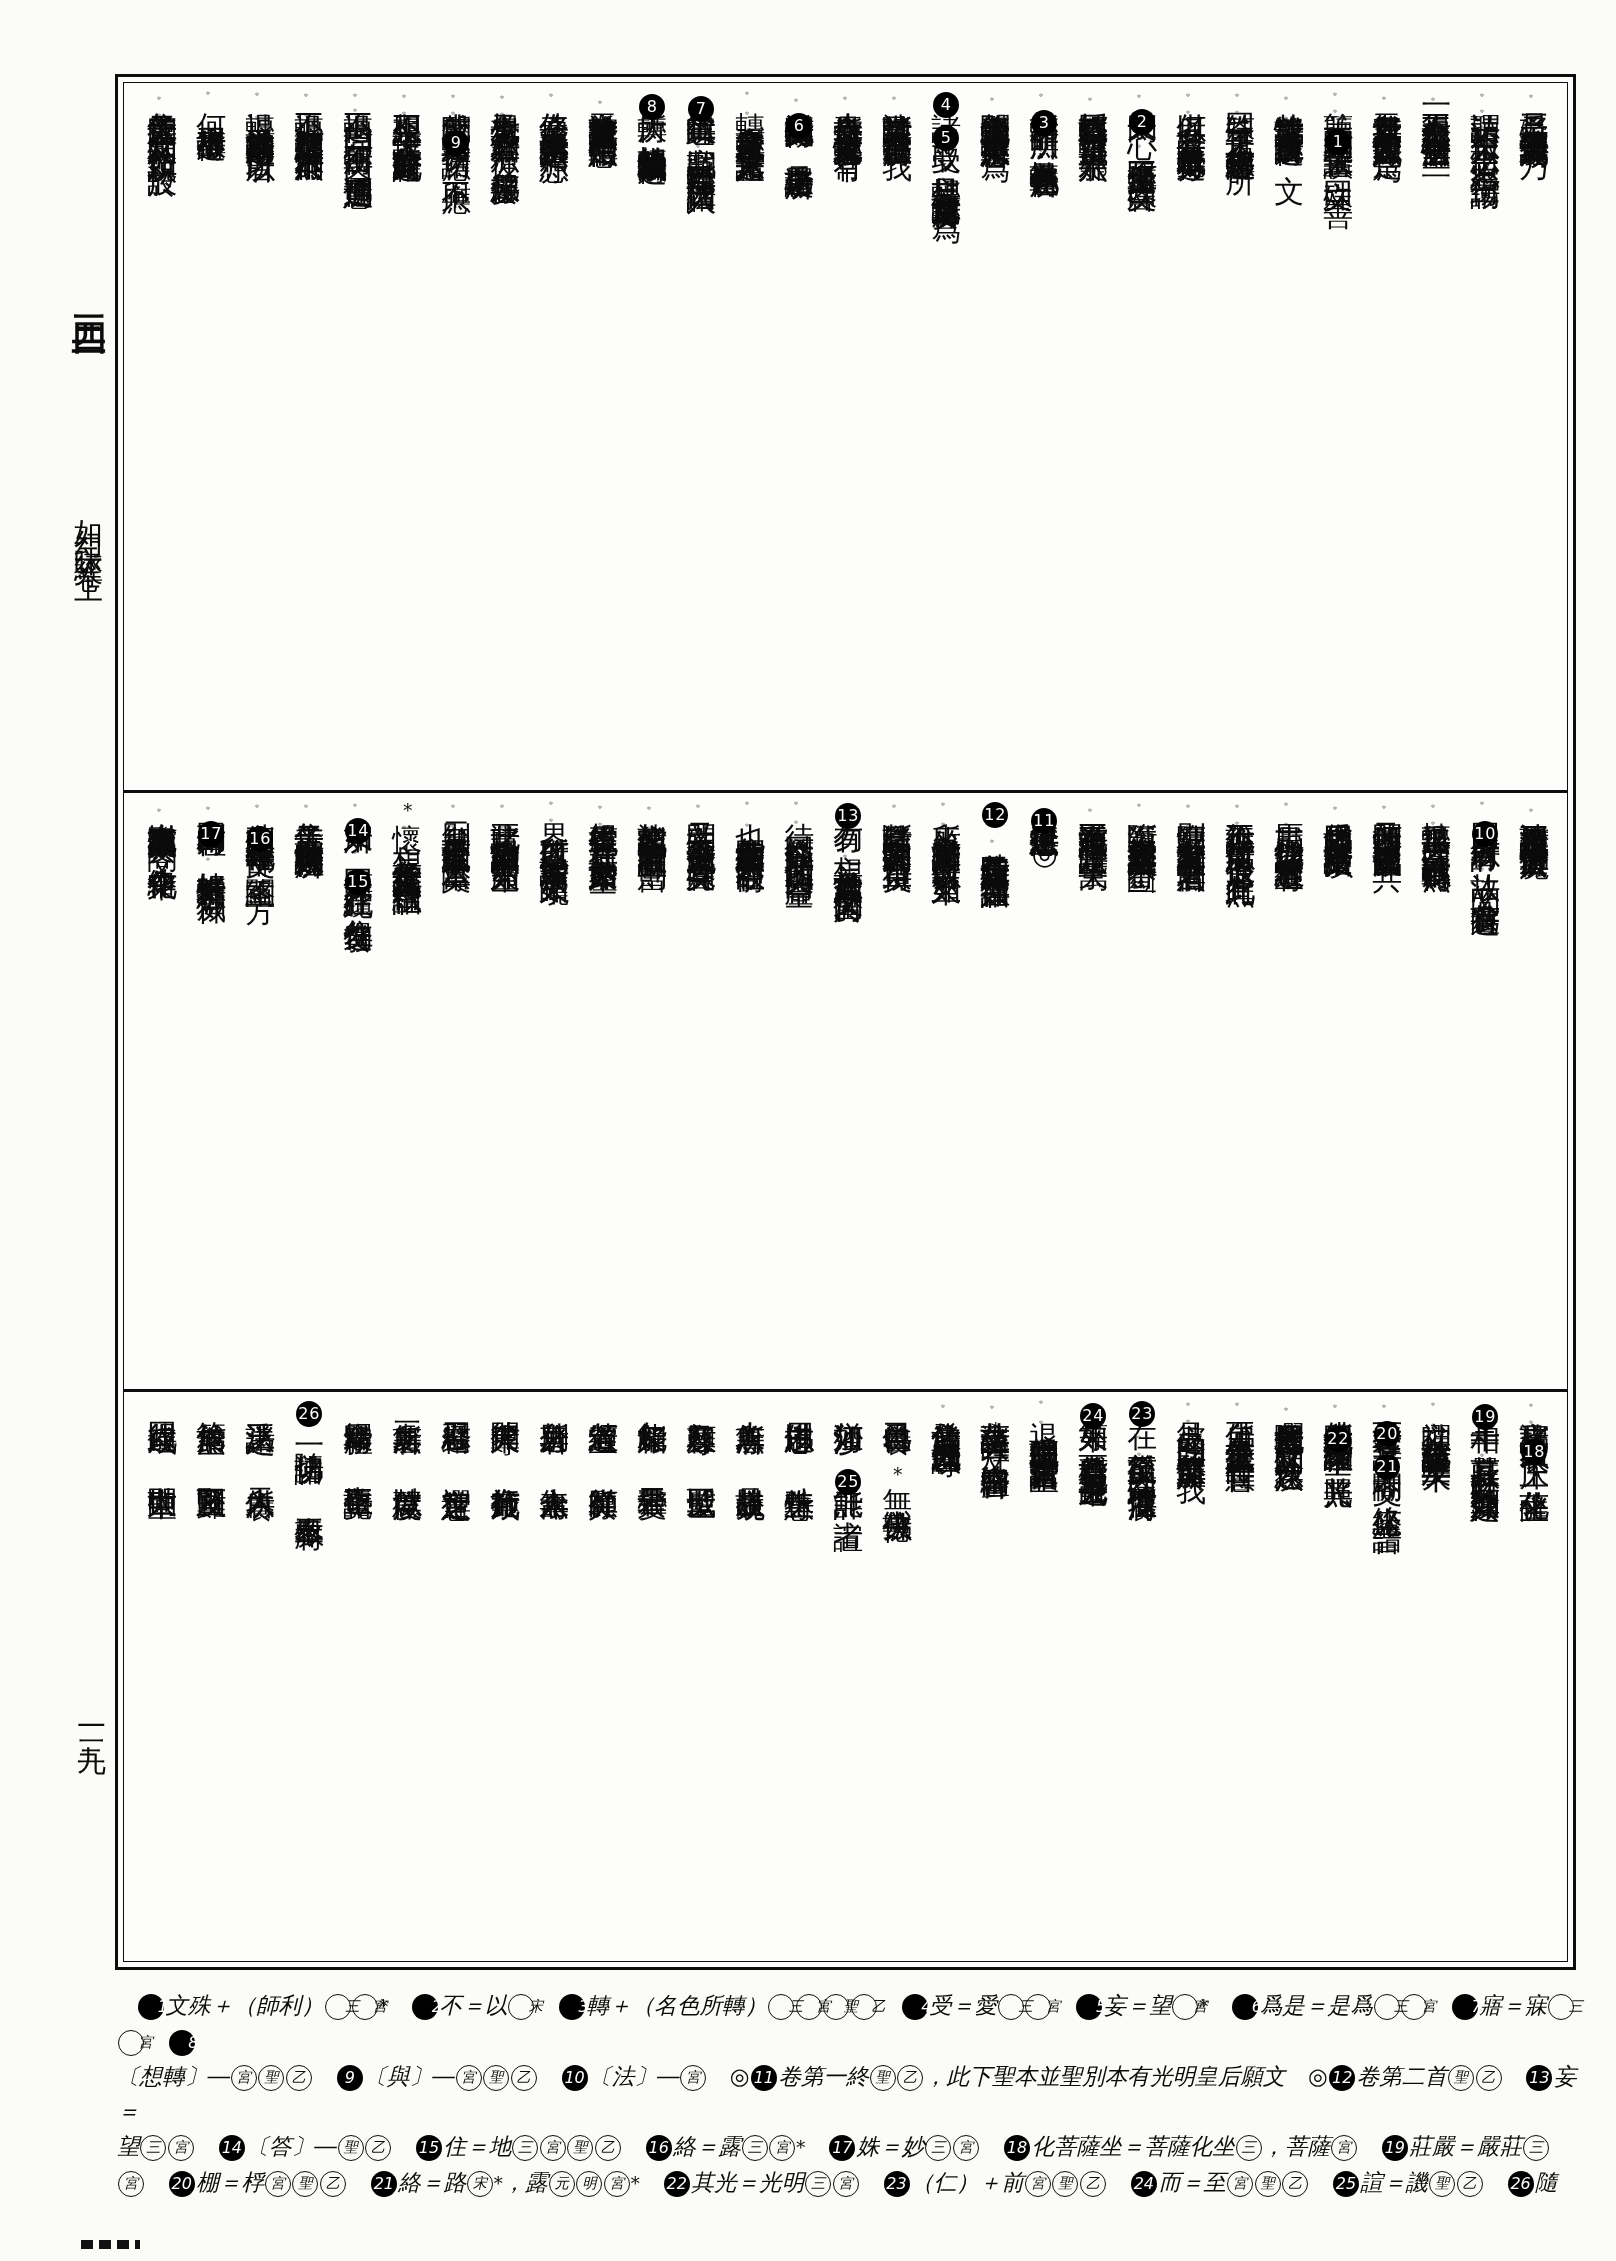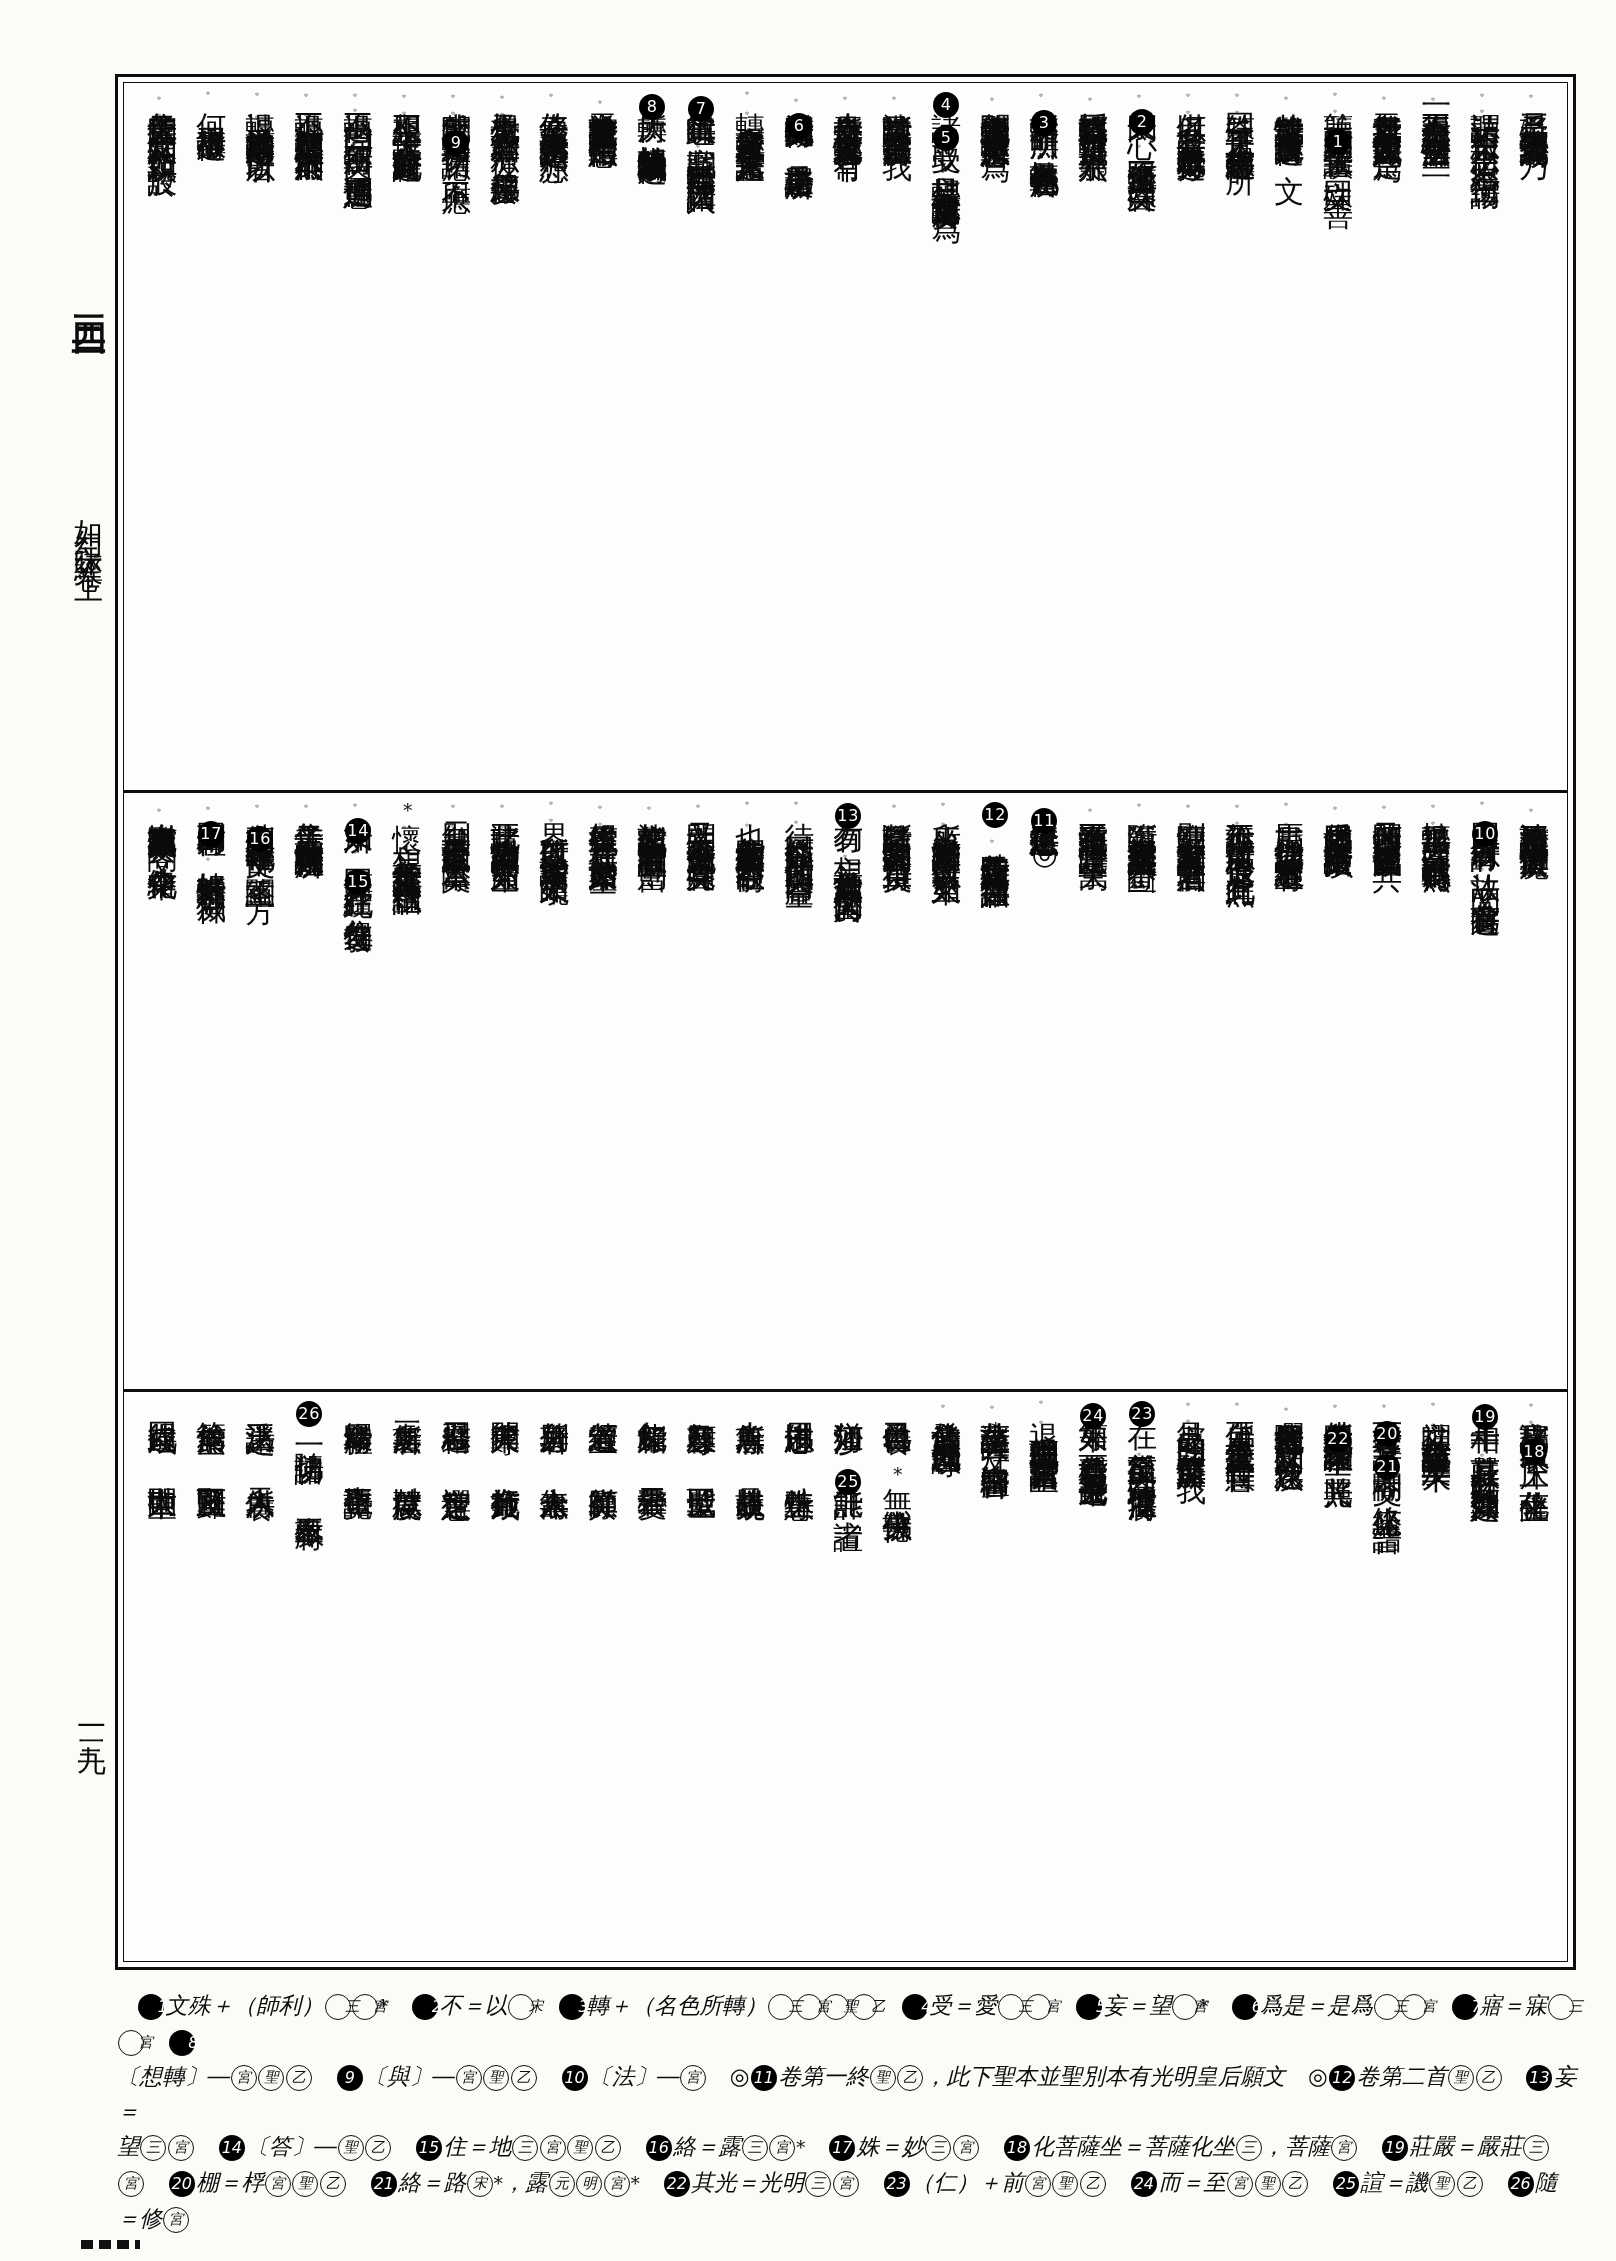--- a/index.html
+++ b/index.html
@@ -197,18 +197,17 @@
           <div class="tcol">因此得逮成　　世間人中聖</div>
         </div>
     </div>
   </div>
 
   <div class="apparatus">
       <div class="app-line"><span class="fn">1</span>文殊＋（師利）<span class="siglum">三</span><span class="siglum">宮</span><span class="star">*</span>　<span class="fn">2</span>不＝以<span class="siglum">宋</span>　<span class="fn">3</span>轉＋（名色所轉）<span class="siglum">三</span><span class="siglum">宮</span><span class="siglum">聖</span><span class="siglum">乙</span>　<span class="fn">4</span>受＝愛<span class="siglum">三</span><span class="siglum">宮</span>　<span class="fn">5</span>妄＝望<span class="siglum">宮</span><span class="star">*</span>　<span class="fn">6</span>爲是＝是爲<span class="siglum">三</span><span class="siglum">宮</span>　<span class="fn">7</span>寤＝寐<span class="siglum">三</span><span class="siglum">宮</span>　<span class="fn">8</span></div>
       <div class="app-line">〔想轉〕―<span class="siglum">宮</span><span class="siglum">聖</span><span class="siglum">乙</span>　<span class="fn">9</span>〔與〕―<span class="siglum">宮</span><span class="siglum">聖</span><span class="siglum">乙</span>　<span class="fn">10</span>〔法〕―<span class="siglum">宮</span>　◎<span class="fn">11</span>卷第一終<span class="siglum">聖</span><span class="siglum">乙</span>，此下聖本並聖別本有光明皇后願文　◎<span class="fn">12</span>卷第二首<span class="siglum">聖</span><span class="siglum">乙</span>　<span class="fn">13</span>妄＝</div>
       <div class="app-line">望<span class="siglum">三</span><span class="siglum">宮</span>　<span class="fn">14</span>〔答〕―<span class="siglum">聖</span><span class="siglum">乙</span>　<span class="fn">15</span>住＝地<span class="siglum">三</span><span class="siglum">宮</span><span class="siglum">聖</span><span class="siglum">乙</span>　<span class="fn">16</span>絡＝露<span class="siglum">三</span><span class="siglum">宮</span><span class="star">*</span>　<span class="fn">17</span>姝＝妙<span class="siglum">三</span><span class="siglum">宮</span>　<span class="fn">18</span>化菩薩坐＝菩薩化坐<span class="siglum">三</span>，菩薩<span class="siglum">宮</span>　<span class="fn">19</span>莊嚴＝嚴莊<span class="siglum">三</span></div>
       <div class="app-line"><span class="siglum">宮</span>　<span class="fn">20</span>棚＝桴<span class="siglum">宮</span><span class="siglum">聖</span><span class="siglum">乙</span>　<span class="fn">21</span>絡＝路<span class="siglum">宋</span><span class="star">*</span>，露<span class="siglum">元</span><span class="siglum">明</span><span class="siglum">宮</span><span class="star">*</span>　<span class="fn">22</span>其光＝光明<span class="siglum">三</span><span class="siglum">宮</span>　<span class="fn">23</span>（仁）＋前<span class="siglum">宮</span><span class="siglum">聖</span><span class="siglum">乙</span>　<span class="fn">24</span>而＝至<span class="siglum">宮</span><span class="siglum">聖</span><span class="siglum">乙</span>　<span class="fn">25</span>諠＝譏<span class="siglum">聖</span><span class="siglum">乙</span>　<span class="fn">26</span>隨</div>
-      <div class="app-line">＝修<span class="siglum">宮</span></div>
     </div>
 
   <div class="scan-artifact"></div>
 </div>
 
 
 </body></html>

